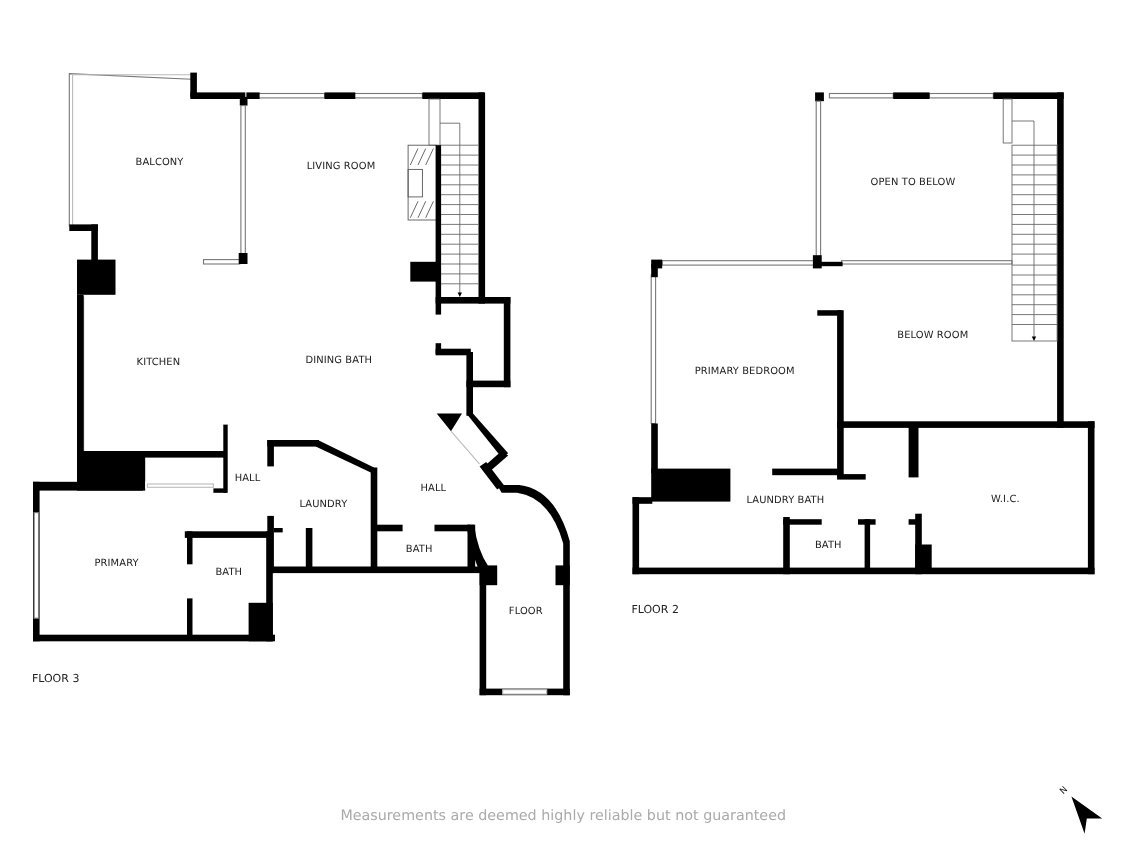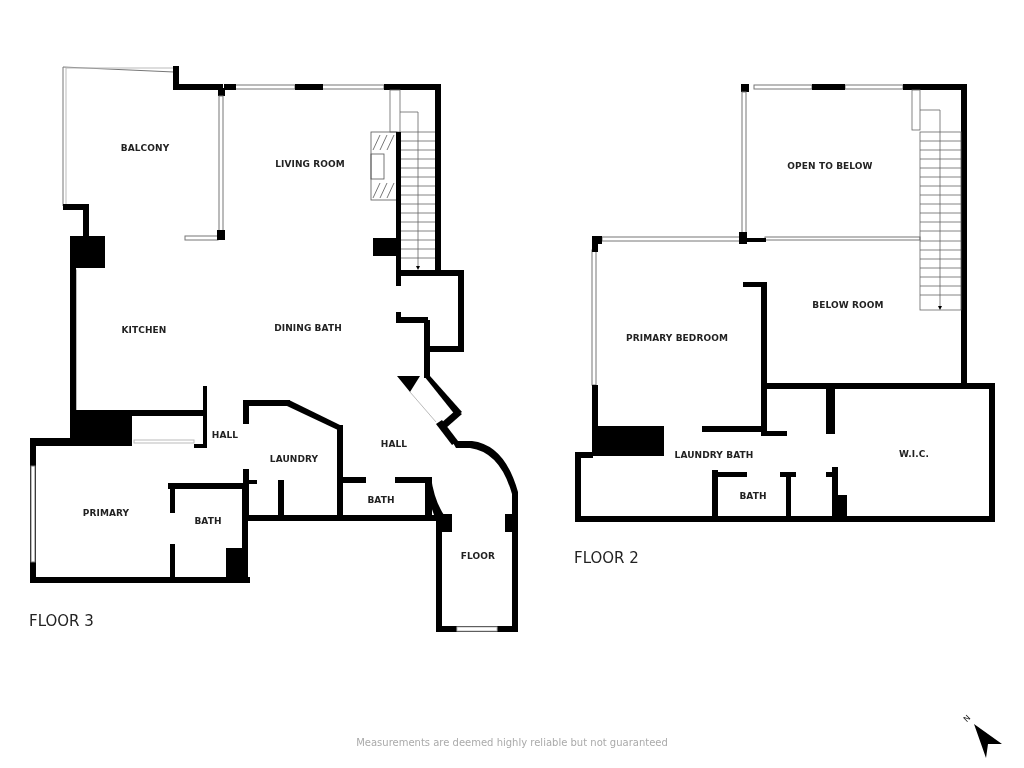--- a/index.html
+++ b/index.html
@@ -1,20 +1,20 @@
 <!DOCTYPE html>
 <html><head>
   <meta charset="utf-8">
   <style>
     html, body { margin: 0; padding: 0; background: #ffffff; }
     body { width: 1024px; height: 768px; position: relative; overflow: hidden; font-family: "Liberation Sans", sans-serif; }
     #plan { position: absolute; left: 0; top: 0; width: 1024px; height: 768px; }
-    .room-label { position: absolute; font-size: 9px; color: #222; letter-spacing: 0.1px; transform: translate(-50%, -50%); white-space: nowrap; font-family: "DejaVu Sans", sans-serif; font-weight: bold; }
-    .floor-label { position: absolute; font-size: 15px; color: #222; font-family: "DejaVu Sans", sans-serif; white-space: nowrap; }
-    .disclaimer { position: absolute; left: 512px; top: 742px; transform: translate(-50%, -50%); font-size: 10px; color: #aaaaaa; font-family: "DejaVu Sans", sans-serif; white-space: nowrap; }
+    .room-label { position: absolute; font-size: 9px; color: #222; letter-spacing: 0.1px; transform: translate(-50%, -50%); white-space: nowrap; font-family: "DejaVu Sans", sans-serif; }
+    .floor-label { position: absolute; font-size: 10px; color: #222; font-family: "DejaVu Sans", sans-serif; white-space: nowrap; }
+    .disclaimer { position: absolute; left: 512px; top: 742px; transform: translate(-50%, -50%); font-size: 13px; color: #aaaaaa; font-family: "DejaVu Sans", sans-serif; white-space: nowrap; }
     .compass { position: absolute; left: 960px; top: 712px; width: 50px; height: 50px; }
     .compass-n { position: absolute; left: 964px; top: 714px; font-size: 8px; color: #111; transform: rotate(-45deg); font-family: "DejaVu Sans", sans-serif; }
   </style>
 </head>
 <body>
 
 <svg id="plan" viewBox="0 0 1024 768" xmlns="http://www.w3.org/2000/svg">
   <g fill="#000" stroke="none">
 
     <g fill="none" stroke="#777" stroke-width="1">
@@ -206,21 +206,21 @@
     <rect x="712" y="472" width="35" height="5"></rect>
     <rect x="780" y="472" width="16" height="5"></rect>
     <rect x="786" y="472" width="5" height="48"></rect>
     <rect x="826" y="472" width="9" height="5"></rect>
     <rect x="832" y="467" width="6" height="55"></rect>
     <rect x="832" y="495" width="15" height="25"></rect>
   </g>
 </svg>
 
 <div class="room-label" style="left:145px;top:148px">BALCONY</div>
-<div class="room-label" style="left:310px;top:164px">LIVING ROOM</div>
+<div class="room-label" style="left:310px;top:152px">LIVING ROOM</div>
 <div class="room-label" style="left:144px;top:330px">KITCHEN</div>
 <div class="room-label" style="left:308px;top:328px">DINING BATH</div>
 <div class="room-label" style="left:225px;top:435px">HALL</div>
 <div class="room-label" style="left:294px;top:459px">LAUNDRY</div>
 <div class="room-label" style="left:394px;top:444px">HALL</div>
 <div class="room-label" style="left:106px;top:513px">PRIMARY</div>
 <div class="room-label" style="left:208px;top:521px">BATH</div>
 <div class="room-label" style="left:381px;top:500px">BATH</div>
 <div class="room-label" style="left:478px;top:556px">FLOOR</div>
 

